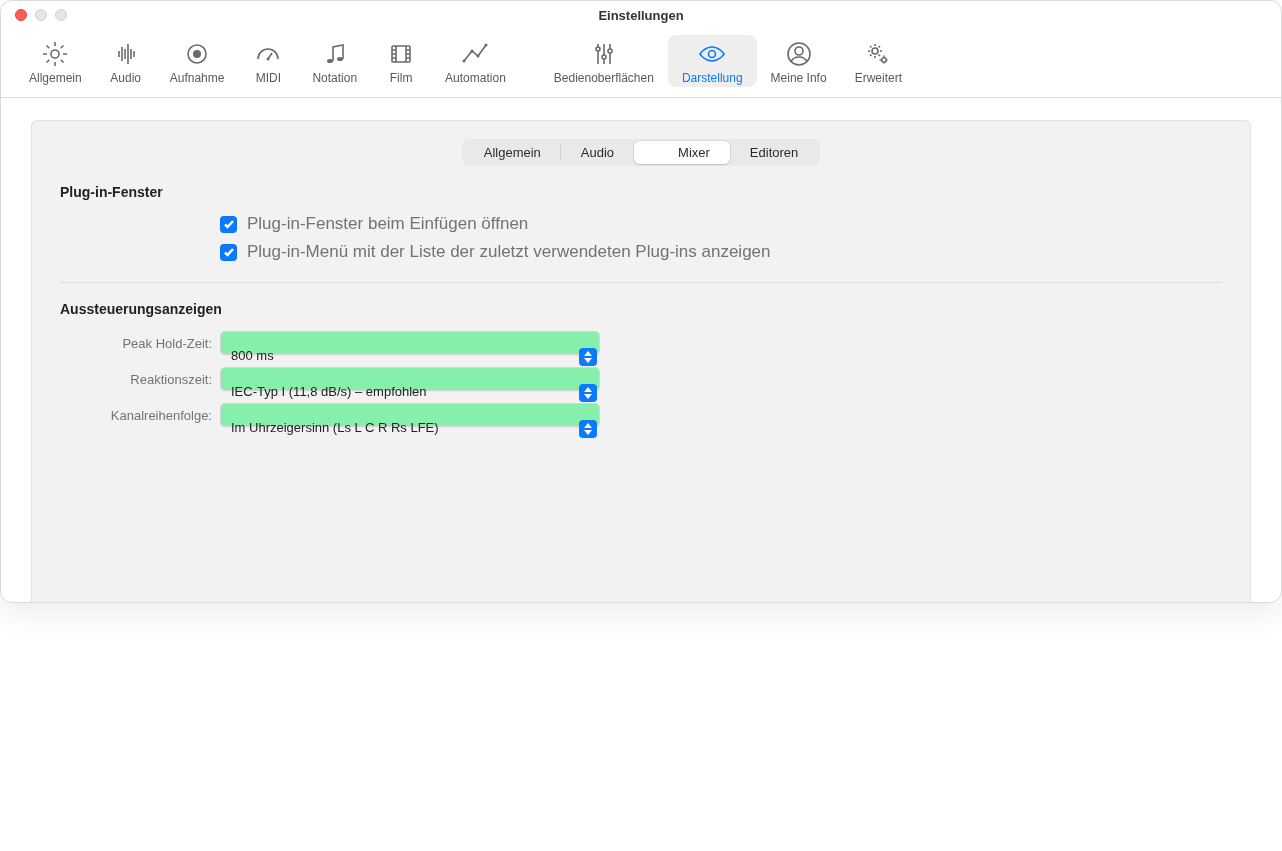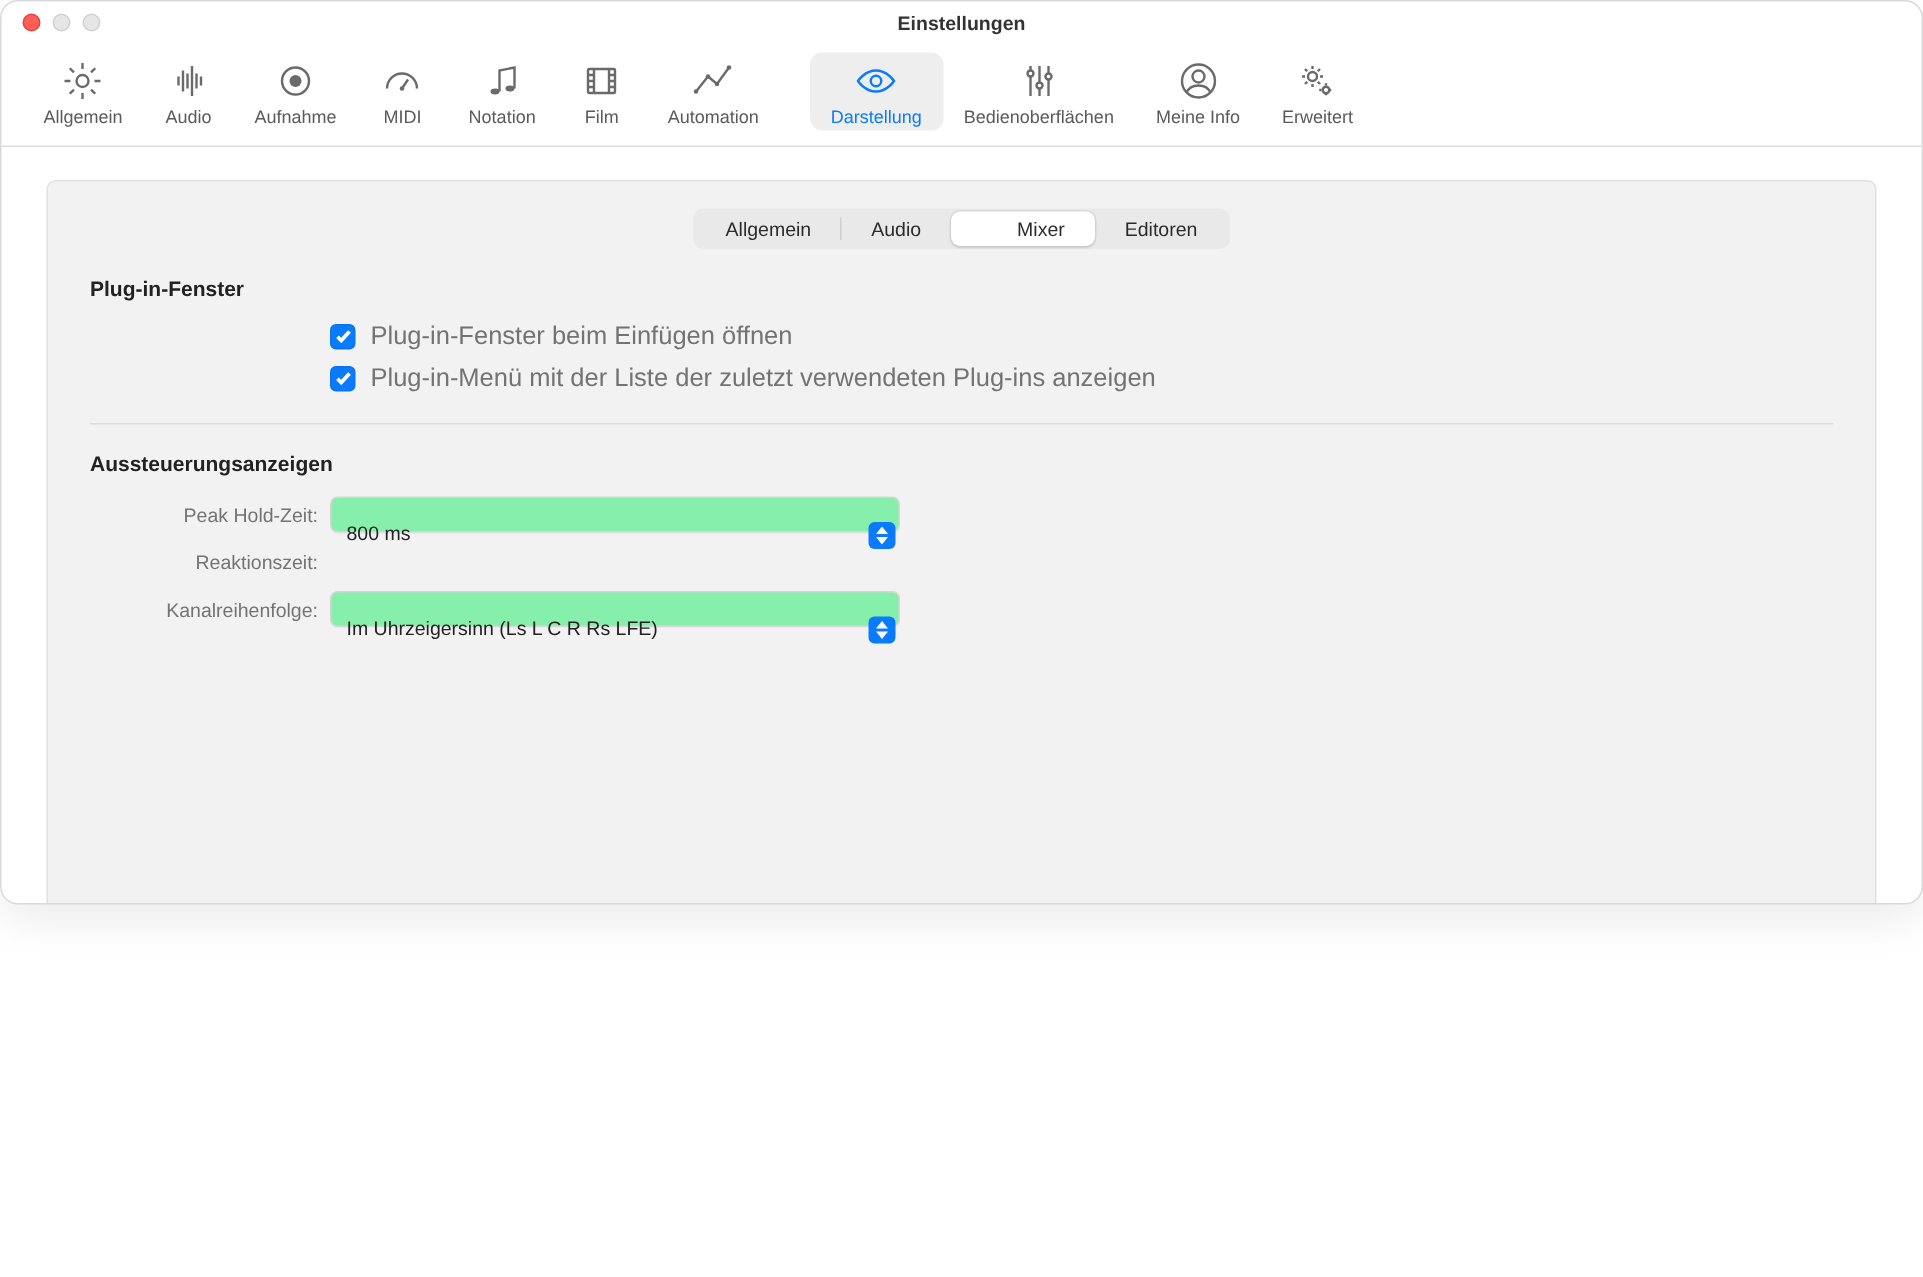--- a/index.html
+++ b/index.html
@@ -159,40 +159,40 @@
             <circle cx="12" cy="12" r="1.5" fill="#6a6a6a" stroke="none"></circle>
             <circle cx="18" cy="17" r="1.5" fill="#6a6a6a" stroke="none"></circle>
             <circle cx="26" cy="6" r="1.5" fill="#6a6a6a" stroke="none"></circle>
           </svg>
       </span>
       <span class="lbl">Automation</span>
     </div>
 
     <div class="tb-spacer"></div>
 
-    <div class="tb-item active">
-      <span class="icon">
-        <svg viewBox="0 0 30 30">
-            <path d="M3 15s4.5-7 12-7 12 7 12 7-4.5 7-12 7S3 15 3 15z"></path>
-            <circle cx="15" cy="15" r="3.5"></circle>
-          </svg>
-      </span>
-      <span class="lbl">Darstellung</span>
-    </div>
-
     <div class="tb-item">
       <span class="icon">
         <svg viewBox="0 0 30 30">
             <path d="M9 5v20M15 5v20M21 5v20"></path>
             <circle cx="9" cy="10" r="2" fill="#fff"></circle>
             <circle cx="15" cy="18" r="2" fill="#fff"></circle>
             <circle cx="21" cy="12" r="2" fill="#fff"></circle>
           </svg>
       </span>
       <span class="lbl">Bedienoberflächen</span>
+    </div>
+
+    <div class="tb-item active">
+      <span class="icon">
+        <svg viewBox="0 0 30 30">
+            <path d="M3 15s4.5-7 12-7 12 7 12 7-4.5 7-12 7S3 15 3 15z"></path>
+            <circle cx="15" cy="15" r="3.5"></circle>
+          </svg>
+      </span>
+      <span class="lbl">Darstellung</span>
     </div>
 
     <div class="tb-item">
       <span class="icon">
         <svg viewBox="0 0 30 30">
             <circle cx="15" cy="15" r="11"></circle>
             <circle cx="15" cy="12" r="4"></circle>
             <path d="M7 23c1.5-4 5-5 8-5s6.5 1 8 5"></path>
           </svg>
       </span>
@@ -257,20 +257,31 @@
               </svg>
             <svg viewBox="0 0 8 6">
                 <path d="M4 6L0 1h8z"></path>
               </svg>
           </span>
         </div>
       </div>
 
       <div class="form-row">
         <div class="form-label">Reaktionszeit:</div>
+        <div class="select">
+          <span>IEC-Typ I (11,8 dB/s) – empfohlen</span>
+          <span class="stepper">
+            <svg viewBox="0 0 8 6">
+                <path d="M4 0L0 5h8z"></path>
+              </svg>
+            <svg viewBox="0 0 8 6">
+                <path d="M4 6L0 1h8z"></path>
+              </svg>
+          </span>
+        </div>
       </div>
 
       <div class="form-row">
         <div class="form-label">Kanalreihenfolge:</div>
         <div class="select">
           <span>Im Uhrzeigersinn (Ls L C R Rs LFE)</span>
           <span class="stepper">
             <svg viewBox="0 0 8 6">
                 <path d="M4 0L0 5h8z"></path>
               </svg>

